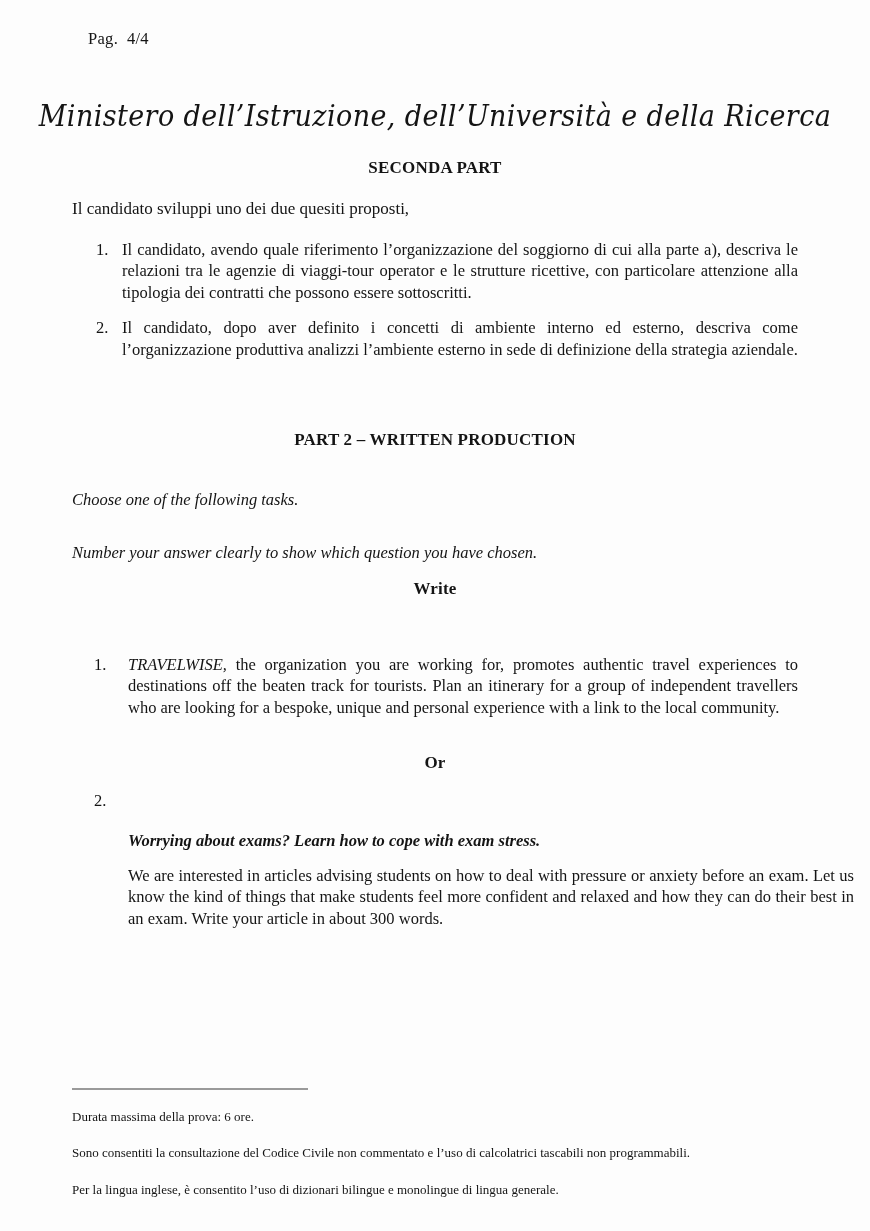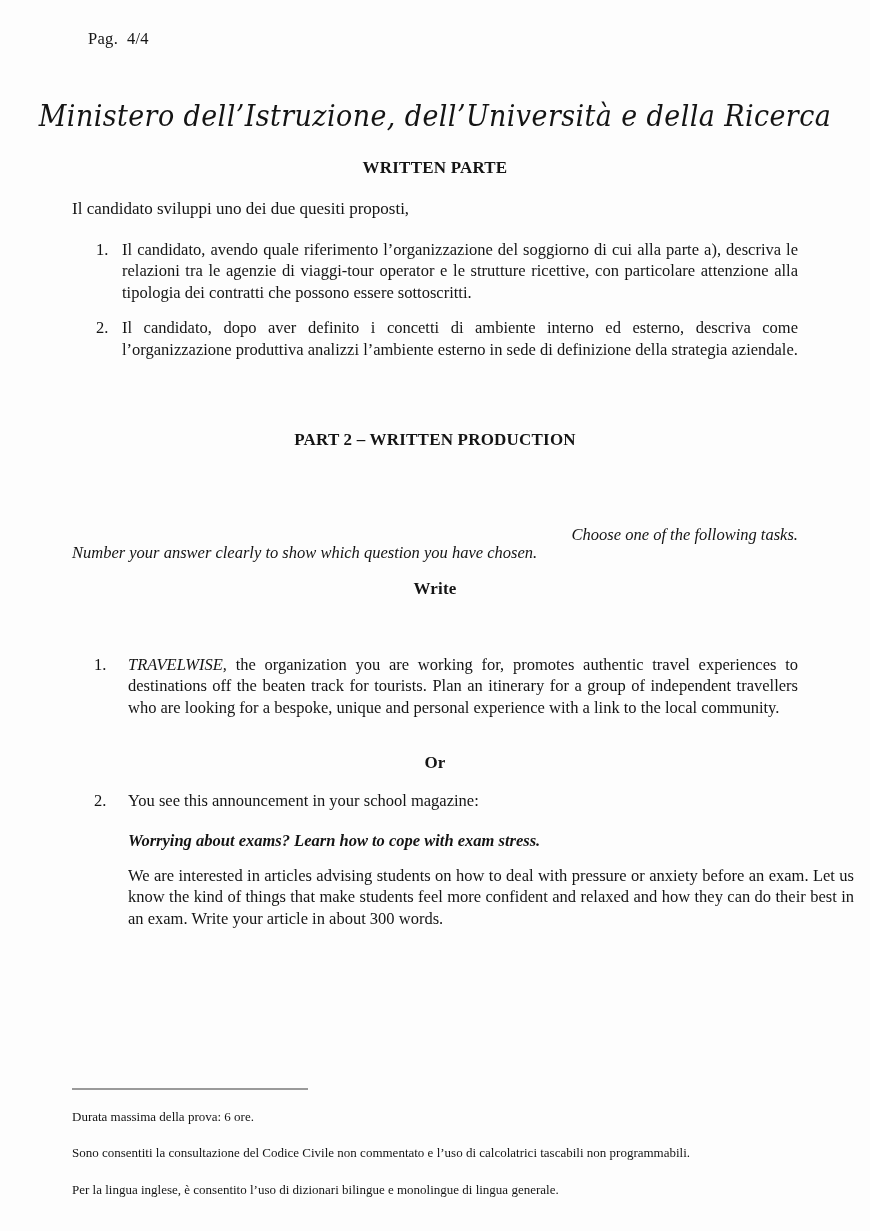--- a/index.html
+++ b/index.html
@@ -146,52 +146,52 @@
 <body>
 
 <div class="page">
 
   <div class="page-number">Pag.  4/4</div>
 
   <div class="ministry-header">Ministero dell’Istruzione, dell’Università e della Ricerca</div>
 
   <div class="content">
 
-    <div class="abs h-center" style="top:158px;">WRITTEN PARTE</div>
+    <div class="abs h-center" style="top:158px;">SECONDA PART</div>
 
     <div class="abs lead" style="top:199px;">Il candidato sviluppi uno dei due quesiti proposti,</div>
 
     <ol class="tasks abs" style="top:239px;">
       <li>
         <span class="num">1.</span><span>Il candidato, avendo quale riferimento l’organizzazione del soggiorno di cui alla parte a), descriva le relazioni tra le agenzie di viaggi-tour operator e le strutture ricettive, con particolare attenzione alla tipologia dei contratti che possono essere sottoscritti.</span>
       </li>
       <li style="margin-top:14px;">
         <span class="num">2.</span><span>Il candidato, dopo aver definito i concetti di ambiente interno ed esterno, descriva come l’organizzazione produttiva analizzi l’ambiente esterno in sede di definizione della strategia aziendale.</span>
       </li>
     </ol>
 
     <div class="abs h-center" style="top:430px;">PART 2 – WRITTEN PRODUCTION</div>
 
-    <div class="abs italic-line" style="top:524px;text-align:right;">Choose one of the following tasks.</div>
+    <div class="abs italic-line" style="top:489px;">Choose one of the following tasks.</div>
 
     <div class="abs italic-line" style="top:542px;">Number your answer clearly to show which question you have chosen.</div>
 
     <div class="abs h-center" style="top:579px;">Write</div>
 
     <ol class="tasks abs" style="top:654px;">
       <li class="wide">
         <span class="num">1.</span><span class="ital">TRAVELWISE,</span><span> the organization you are working for, promotes authentic travel experiences to destinations off the beaten track for tourists. Plan an itinerary for a group of independent travellers who are looking for a bespoke, unique and personal experience with a link to the local community.</span>
       </li>
     </ol>
 
     <div class="abs h-center" style="top:753px;">Or</div>
 
     <ol class="tasks abs" style="top:790px;">
       <li class="wide nojustify">
-        <span class="num">2.</span><span>You see this announcement in your school magazine:</span>
+        <span class="num">2.</span>
       </li>
     </ol>
 
     <div class="abs para-indent bold-italic" style="top:830px;">Worrying about exams? Learn how to cope with exam stress.</div>
 
     <div class="abs para-indent" style="top:865px; width:726px;">We are interested in articles advising students on how to deal with pressure or anxiety before an exam. Let us know the kind of things that make students feel more confident and relaxed and how they can do their best in an exam. Write your article in about 300 words.</div>
 
   </div>
 
   <div class="footnote">

